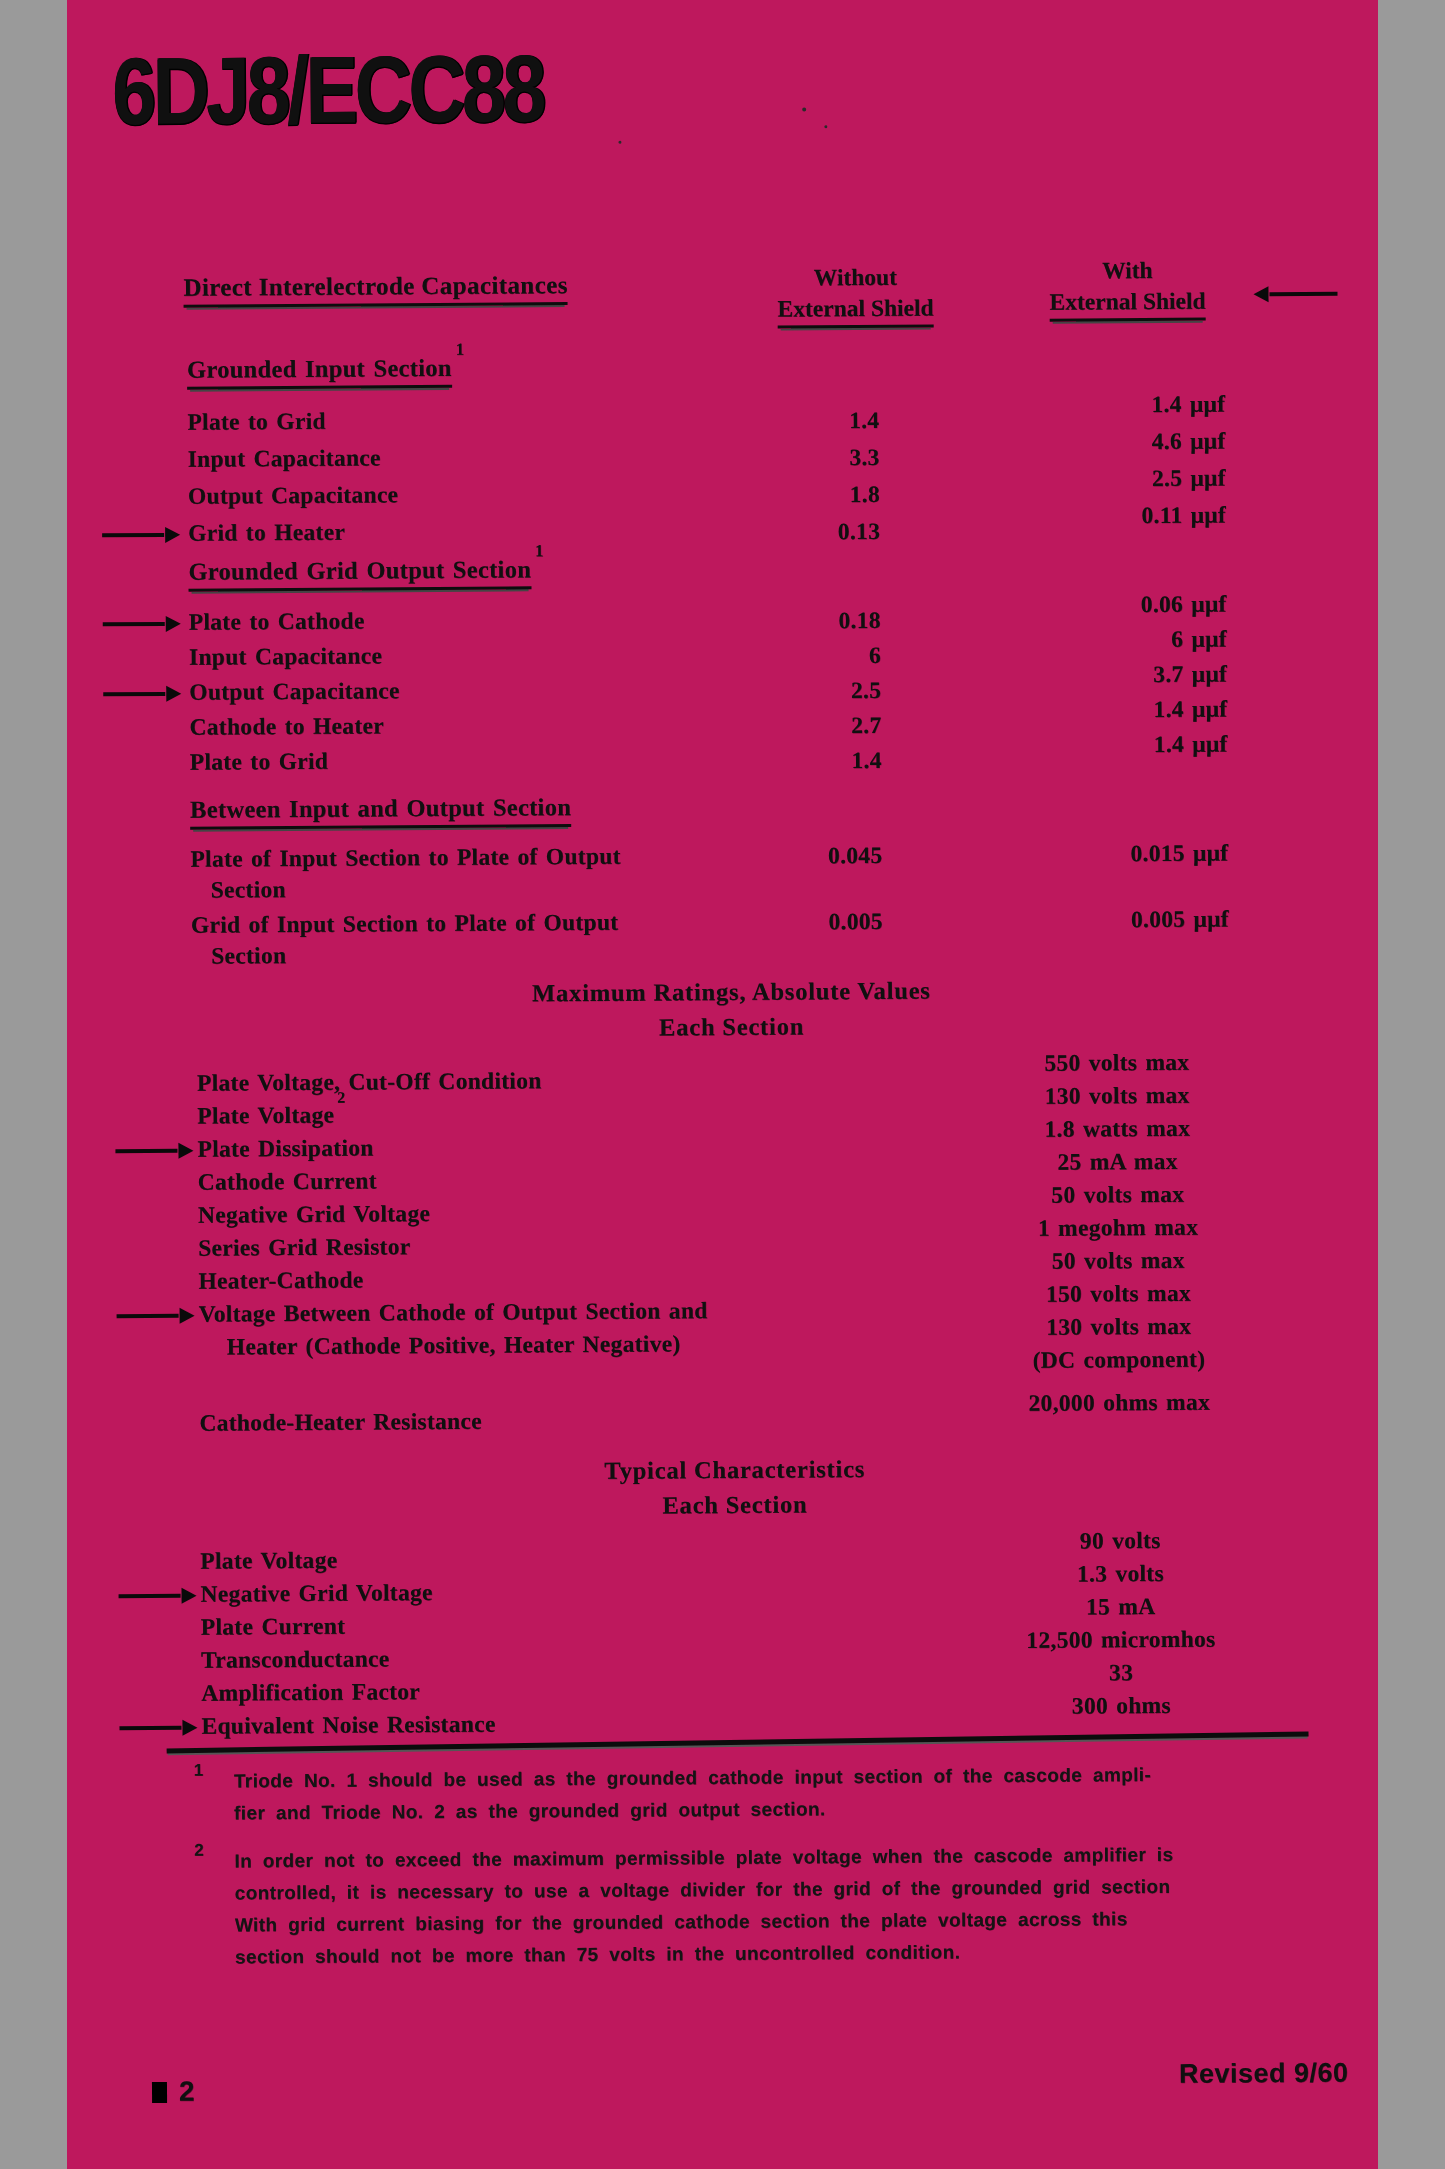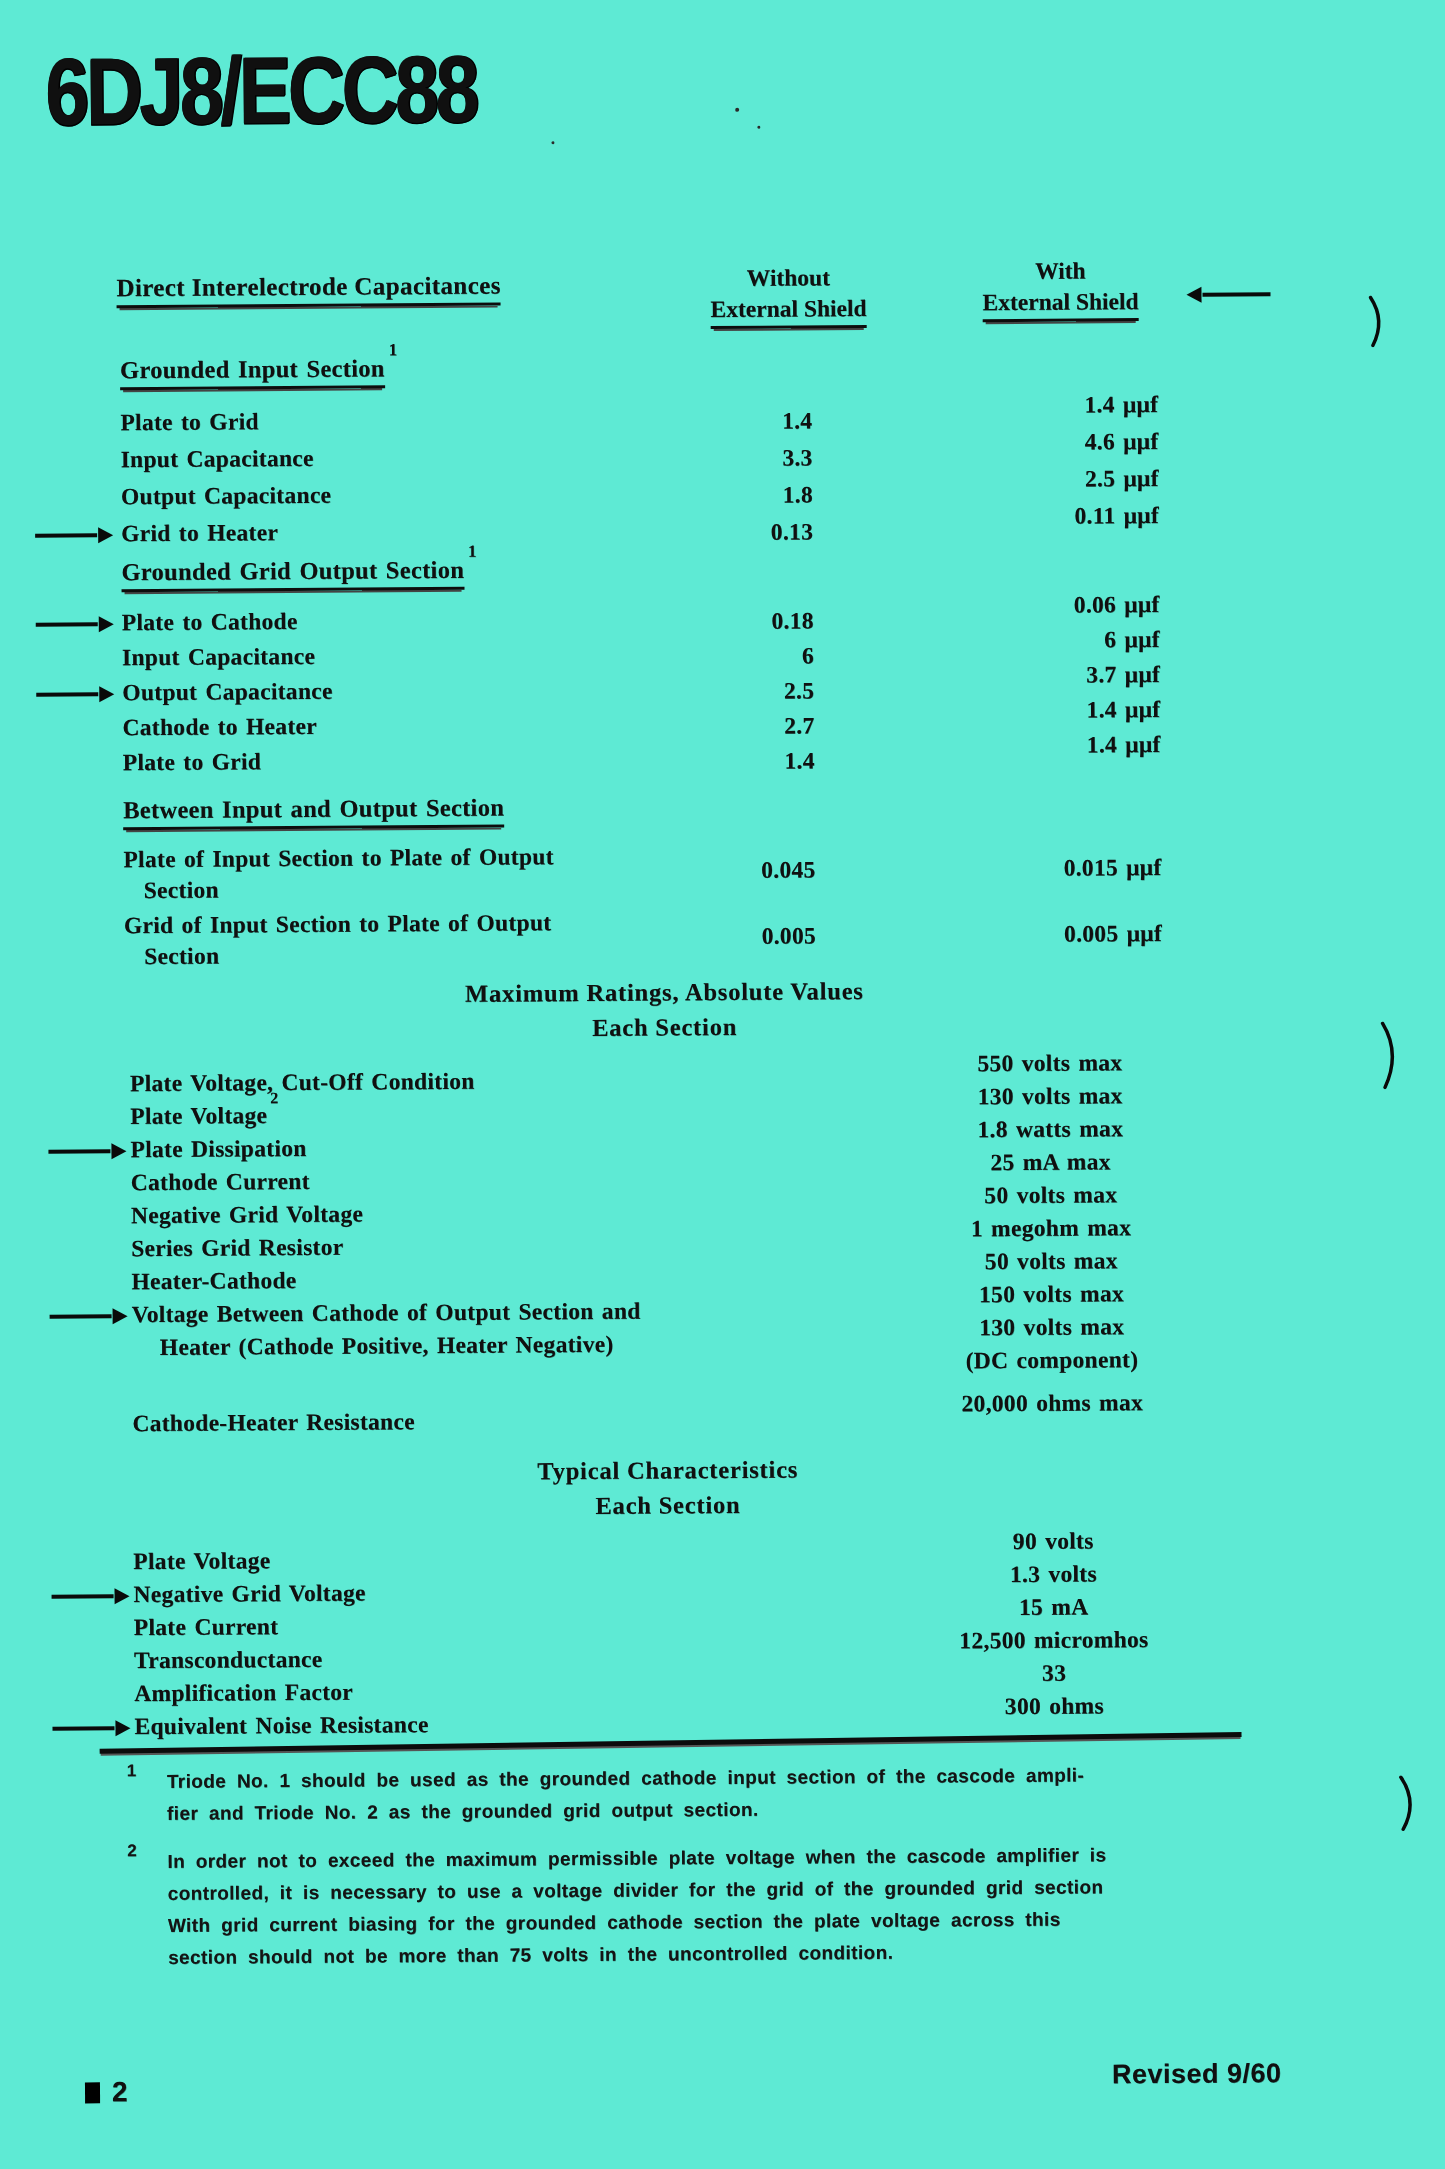--- a/index.html
+++ b/index.html
@@ -1,18 +1,18 @@
 <!DOCTYPE html>
 <html><head>
 <meta charset="utf-8">
 <style>
   html,body { margin:0; padding:0; background:#9a9a9a; }
   #page {
-    position:relative; width:1445px; height:2169px; margin:0 auto;
-    background:#5eead4; overflow:hidden;
+    position:relative; width:1311px; height:2169px; margin:0 auto;
+    background:#be185d; overflow:hidden;
     font-family:"Liberation Serif", serif; color:#101010;
     font-weight:bold;
     text-shadow:0.4px 0.4px 0 rgba(0,0,0,0.45);
   }
   #skew { position:absolute; inset:0; transform:rotate(-0.4deg); transform-origin:50% 50%; }
 
   
   .doc-title {
     position:absolute; left:52px; top:40px;
     font-family:"Liberation Sans", sans-serif; font-weight:bold;
@@ -44,21 +44,21 @@
   .sec-head { height:48px; font-size:24.5px; white-space:nowrap; }
   .sec-head sup { font-size:17px; position:relative; top:-12px; margin-left:4px; }
   .crow { position:relative; height:37px; }
   .crow-s { height:35px; }
   .crow-tall { height:66px; }
   .crow .lbl { position:absolute; left:0; bottom:3px; white-space:nowrap; }
   .crow .v1  { position:absolute; right:348px; bottom:0; white-space:nowrap; }
   .crow .v2  { position:absolute; right:2px;  bottom:14px; white-space:nowrap;text-align:right; }
   .crow-tall .lbl { bottom:auto; top:0; line-height:31px; }
   .crow-tall .lbl .l2 { display:block; padding-left:20px; }
-  .crow-tall .v1, .crow-tall .v2 { bottom:22px;margin-left:42px; }
+  .crow-tall .v1, .crow-tall .v2 { bottom:36px;margin-left:42px; }
   .crow .marrow { left:-86px; bottom:7px; }
 
   
   .cblock { position:absolute; left:230px; width:870px; text-align:center; font-size:24.5px; letter-spacing:0.8px; line-height:35px; }
 
   
   .rows { position:absolute; left:130px; width:1160px; font-size:23.5px; letter-spacing:0.3px; word-spacing:2px; }
   .rrow { position:relative; height:33px; }
   .rrow .rlbl { position:absolute; left:0; bottom:2px; white-space:nowrap; }
   .rrow .rlbl sup { font-size:16px; position:relative; top:-11px; margin-left:3px; }

